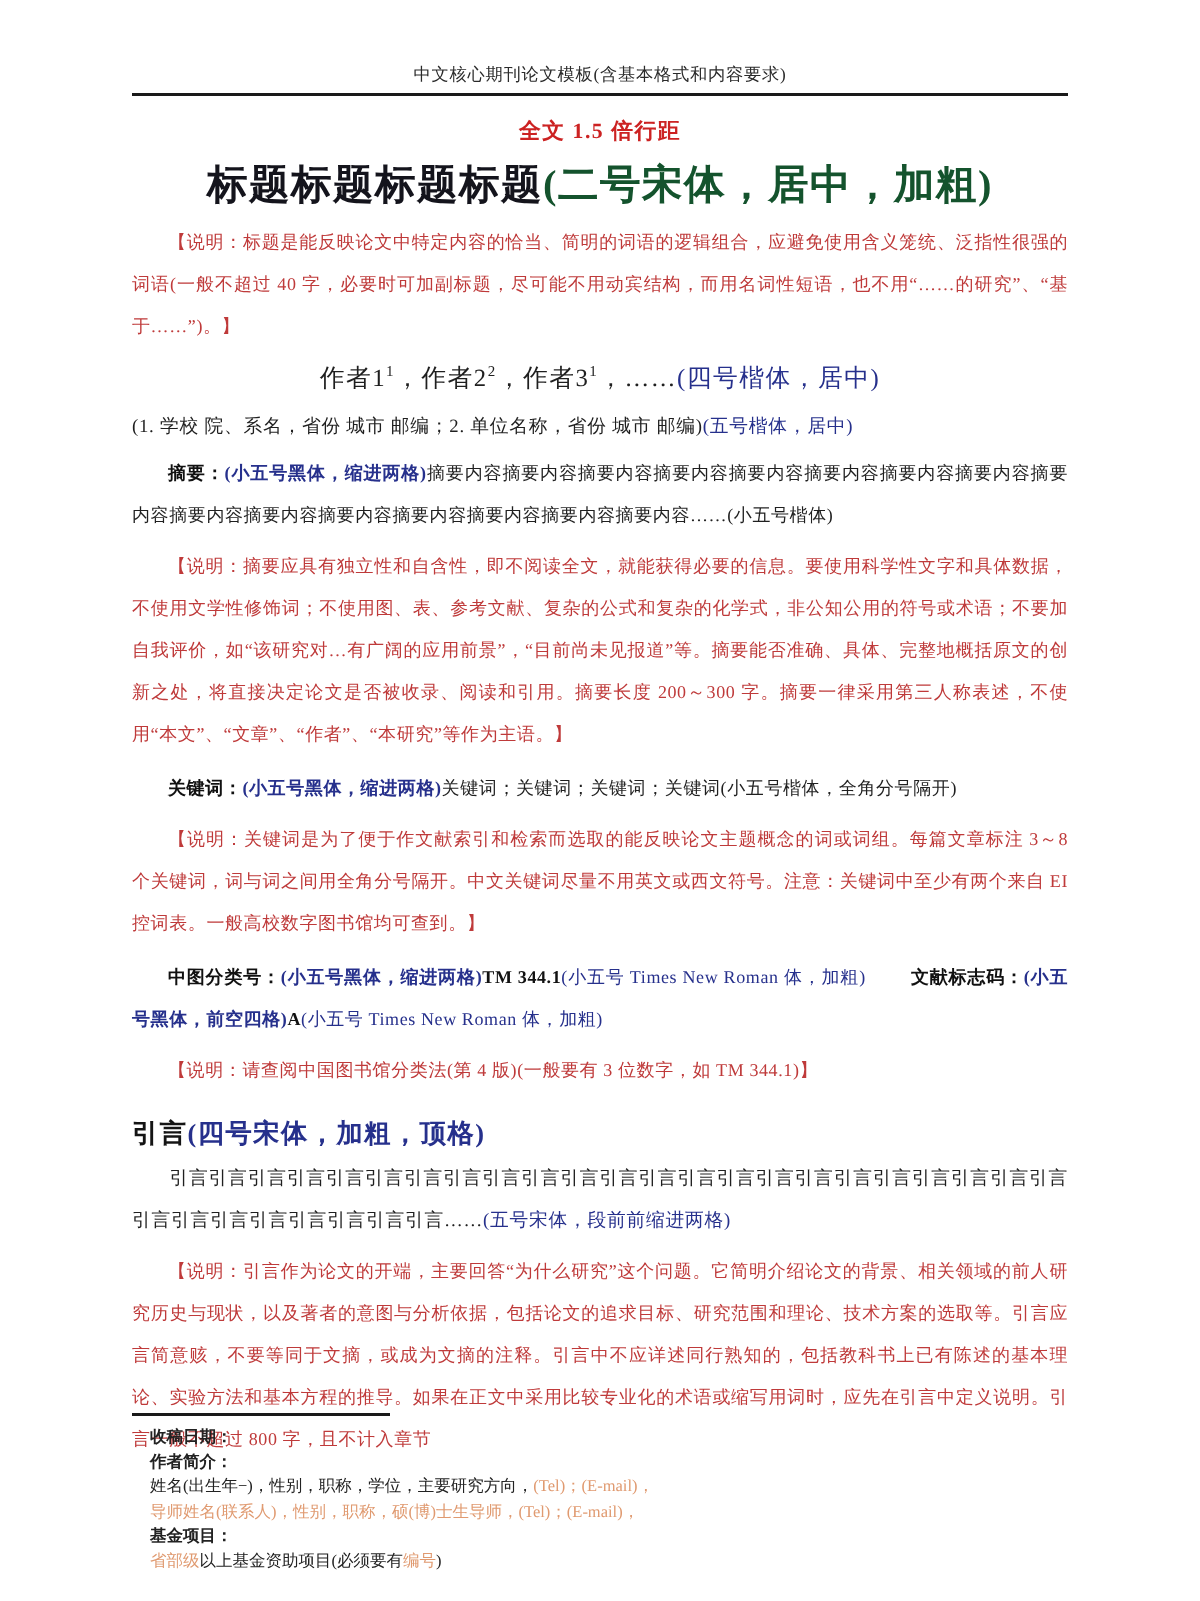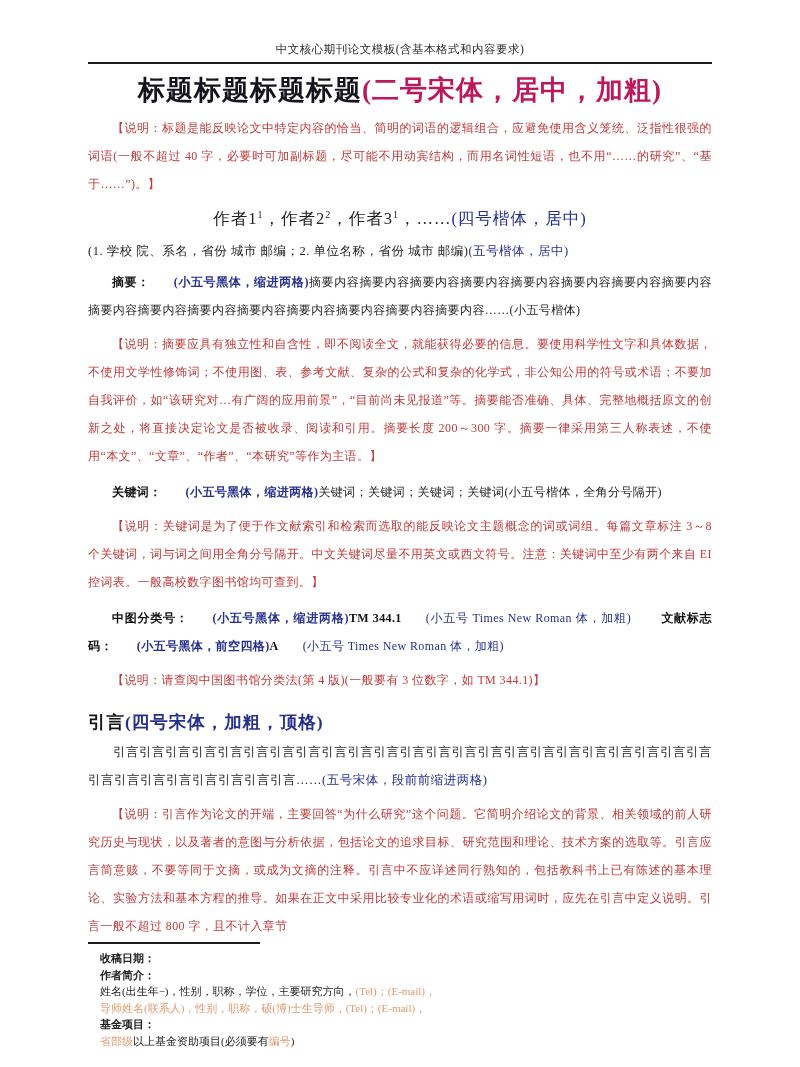--- a/index.html
+++ b/index.html
@@ -23,41 +23,41 @@
     height:2px;background:#1a1a1a;margin-top:5px;
   }
   .spacing-note{
     text-align:center;color:#cc2222;font-weight:bold;font-size:14.5px;
     margin-top:14px;letter-spacing:1px;
   }
   .title{
     text-align:center;font-size:27px;font-weight:bold;color:#14141c;
     margin:8px 0 4px 0;line-height:1.35;letter-spacing:1px;
   }
-  .title .navy{color:#be185d;}
+  .title .navy{color:#14532d;}
   .note{
     color:#bf3a3a;font-size:12px;line-height:28px;text-align:justify;
     text-indent:2em;margin:6px 0 0 0;letter-spacing:.4px;
   }
   .authors{
     text-align:center;font-size:16.5px;color:#1f1f1f;margin-top:10px;
     letter-spacing:1px;
   }
   .authors sup{font-size:10px;}
   .authors .navy{color:#26308c;}
   .affiliation{
     font-size:12.5px;margin-top:13px;letter-spacing:.5px;
   }
   .affiliation .navy{color:#26308c;}
   .para{
     font-size:12px;line-height:28px;text-align:justify;text-indent:2em;
     margin:8px 0 0 0;letter-spacing:.4px;
   }
   .para .lbl{font-weight:bold;color:#111;}
-  .para .navy{color:#26308c;margin-left:24px;}
+  .para .navy{color:#26308c;}
   .para .navy.b{font-weight:bold;}
   .para .code{font-weight:bold;color:#111;font-family:"Liberation Serif",serif;}
   .gap{display:inline-block;width:30px;}
   .intro-heading{
     font-size:17.5px;font-weight:bold;color:#141414;margin-top:16px;
     letter-spacing:1px;
   }
   .intro-heading .navy{color:#26308c;}
   .intro-body{
     font-size:12.5px;line-height:28px;text-align:justify;text-indent:2em;
@@ -75,20 +75,21 @@
   .orange{color:#e09a70;}
 </style>
 </head>
 <body>
 
 <div class="page">
 
   <div class="running-head">中文核心期刊论文模板(含基本格式和内容要求)</div>
   <div class="head-rule"></div>
 
+  <div class="spacing-note">全文 1.5 倍行距</div>
 
   <h1 class="title"><span>标题标题标题标题</span><span class="navy">(二号宋体，居中，加粗)</span></h1>
 
   <p class="note">【说明：标题是能反映论文中特定内容的恰当、简明的词语的逻辑组合，应避免使用含义笼统、泛指性很强的词语(一般不超过 40 字，必要时可加副标题，尽可能不用动宾结构，而用名词性短语，也不用“……的研究”、“基于……”)。】</p>
 
   <div class="authors"><span>作者1</span><sup>1</sup><span>，</span><span>作者2</span><sup>2</sup><span>，</span><span>作者3</span><sup>1</sup><span>，……</span><span class="navy">(四号楷体，居中)</span></div>
 
   <div class="affiliation"><span>(1.  学校  院、系名，省份  城市  邮编；2.  单位名称，省份  城市  邮编)</span><span class="navy">(五号楷体，居中)</span></div>
 
   <p class="para"><span class="lbl">摘要：</span><span class="navy b">(小五号黑体，缩进两格)</span><span>摘要内容摘要内容摘要内容摘要内容摘要内容摘要内容摘要内容摘要内容摘要内容摘要内容摘要内容摘要内容摘要内容摘要内容摘要内容摘要内容……</span><span>(小五号楷体)</span></p>

